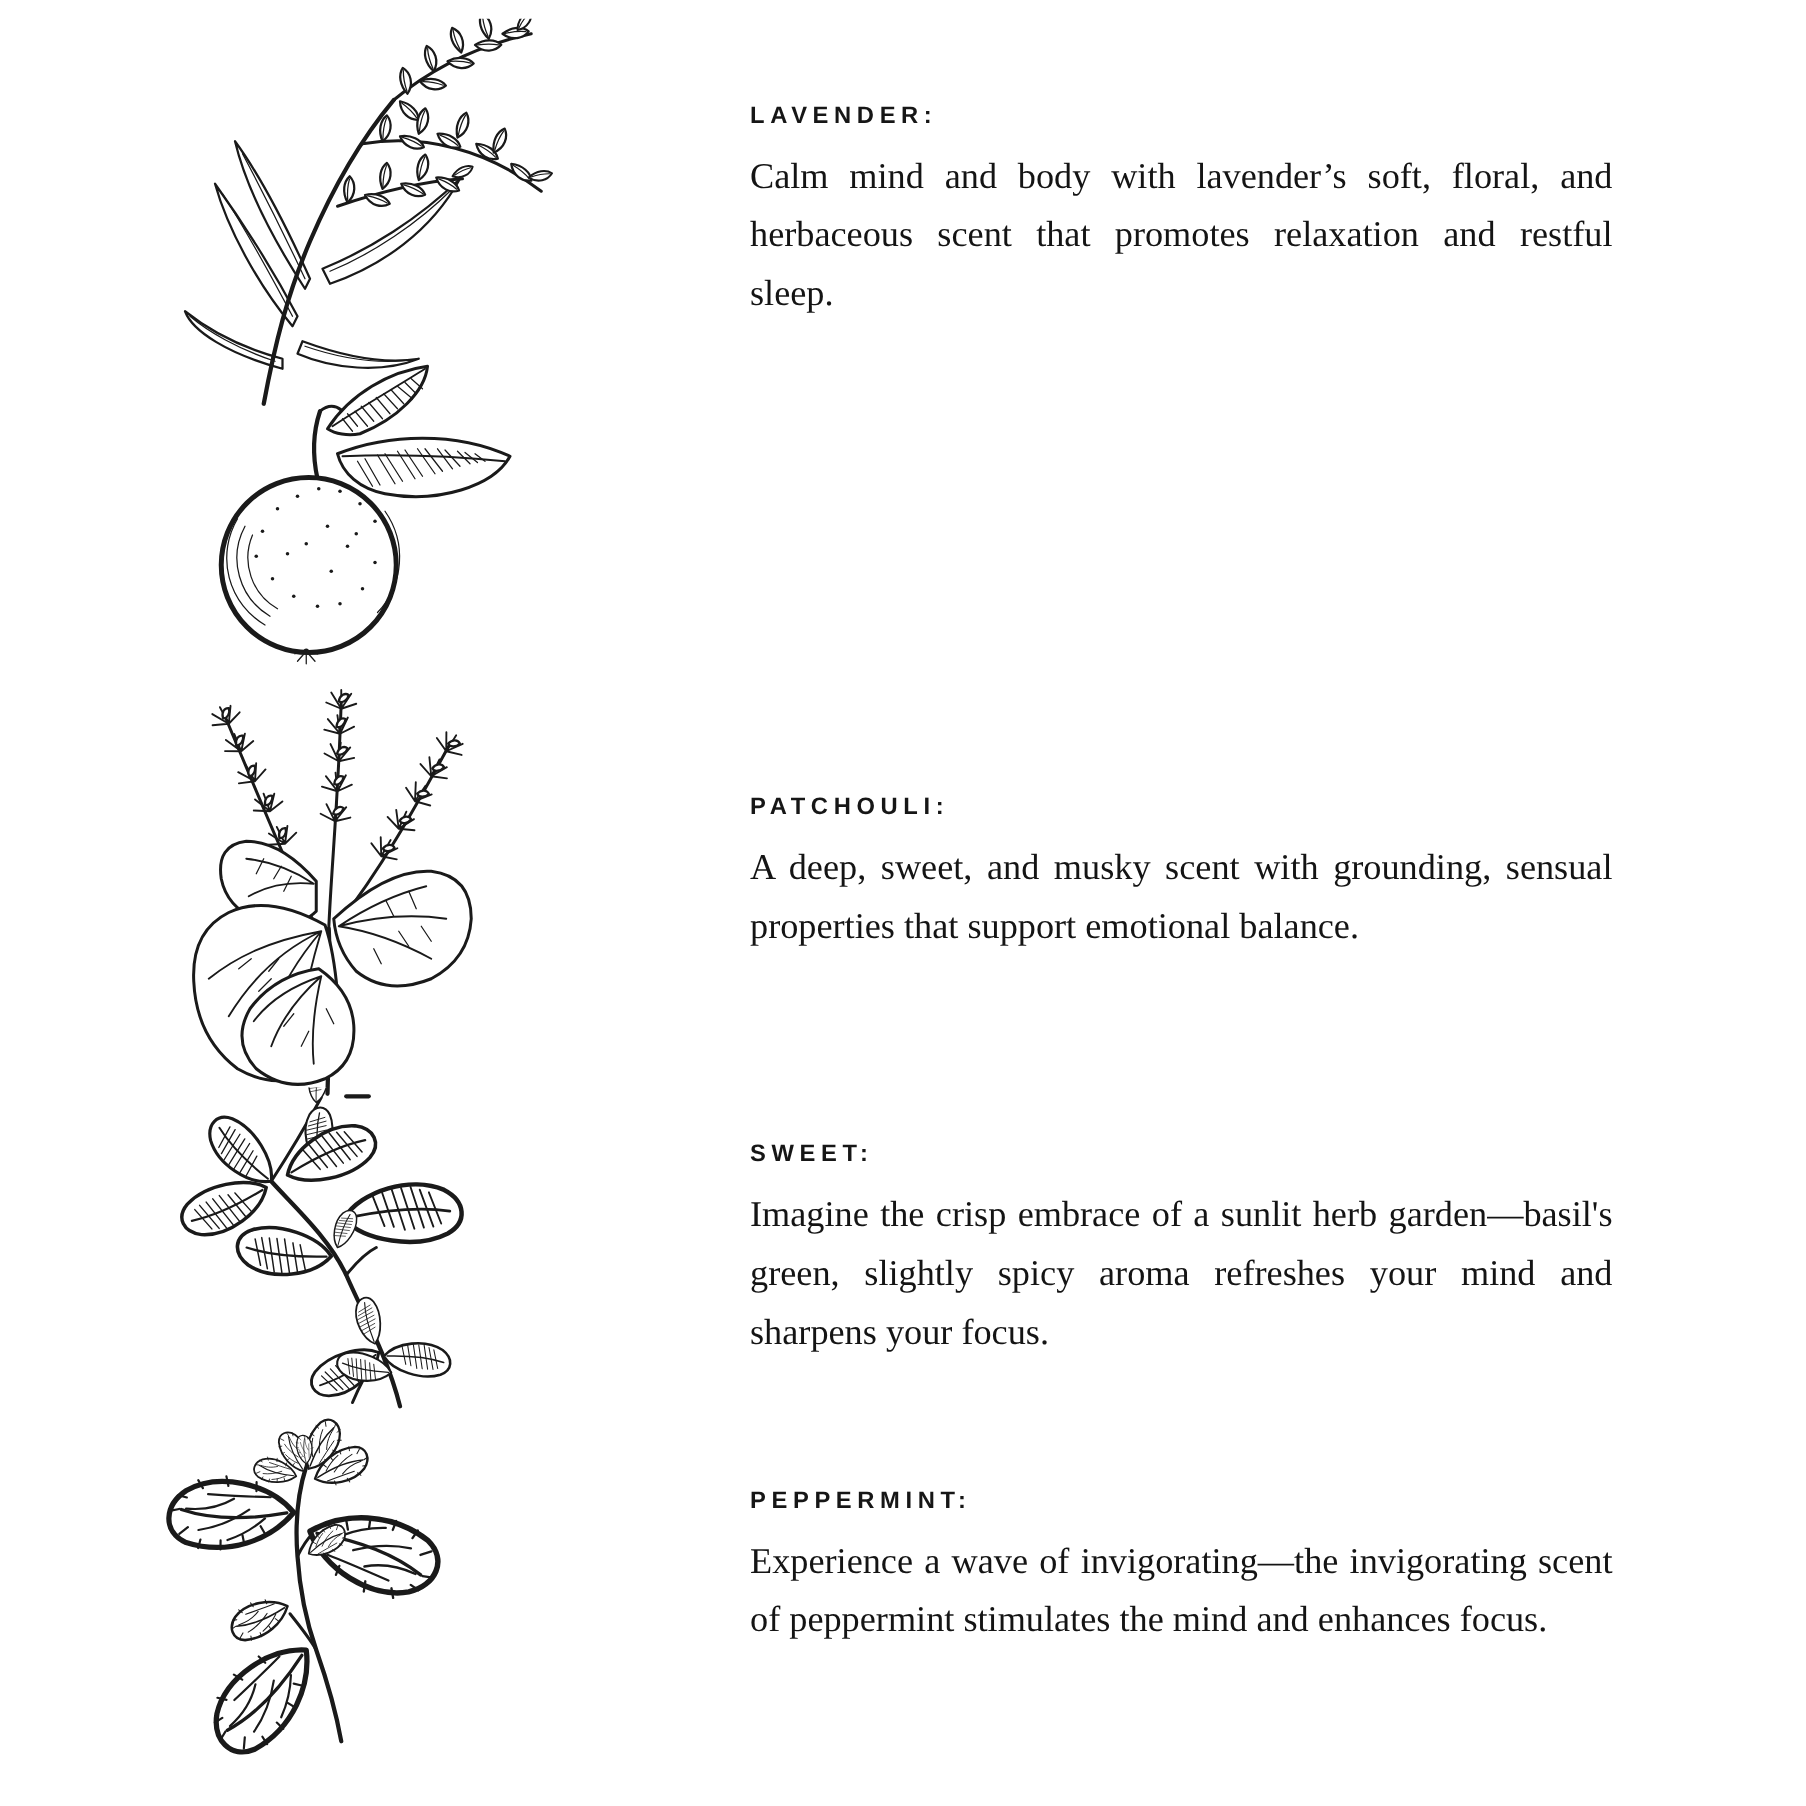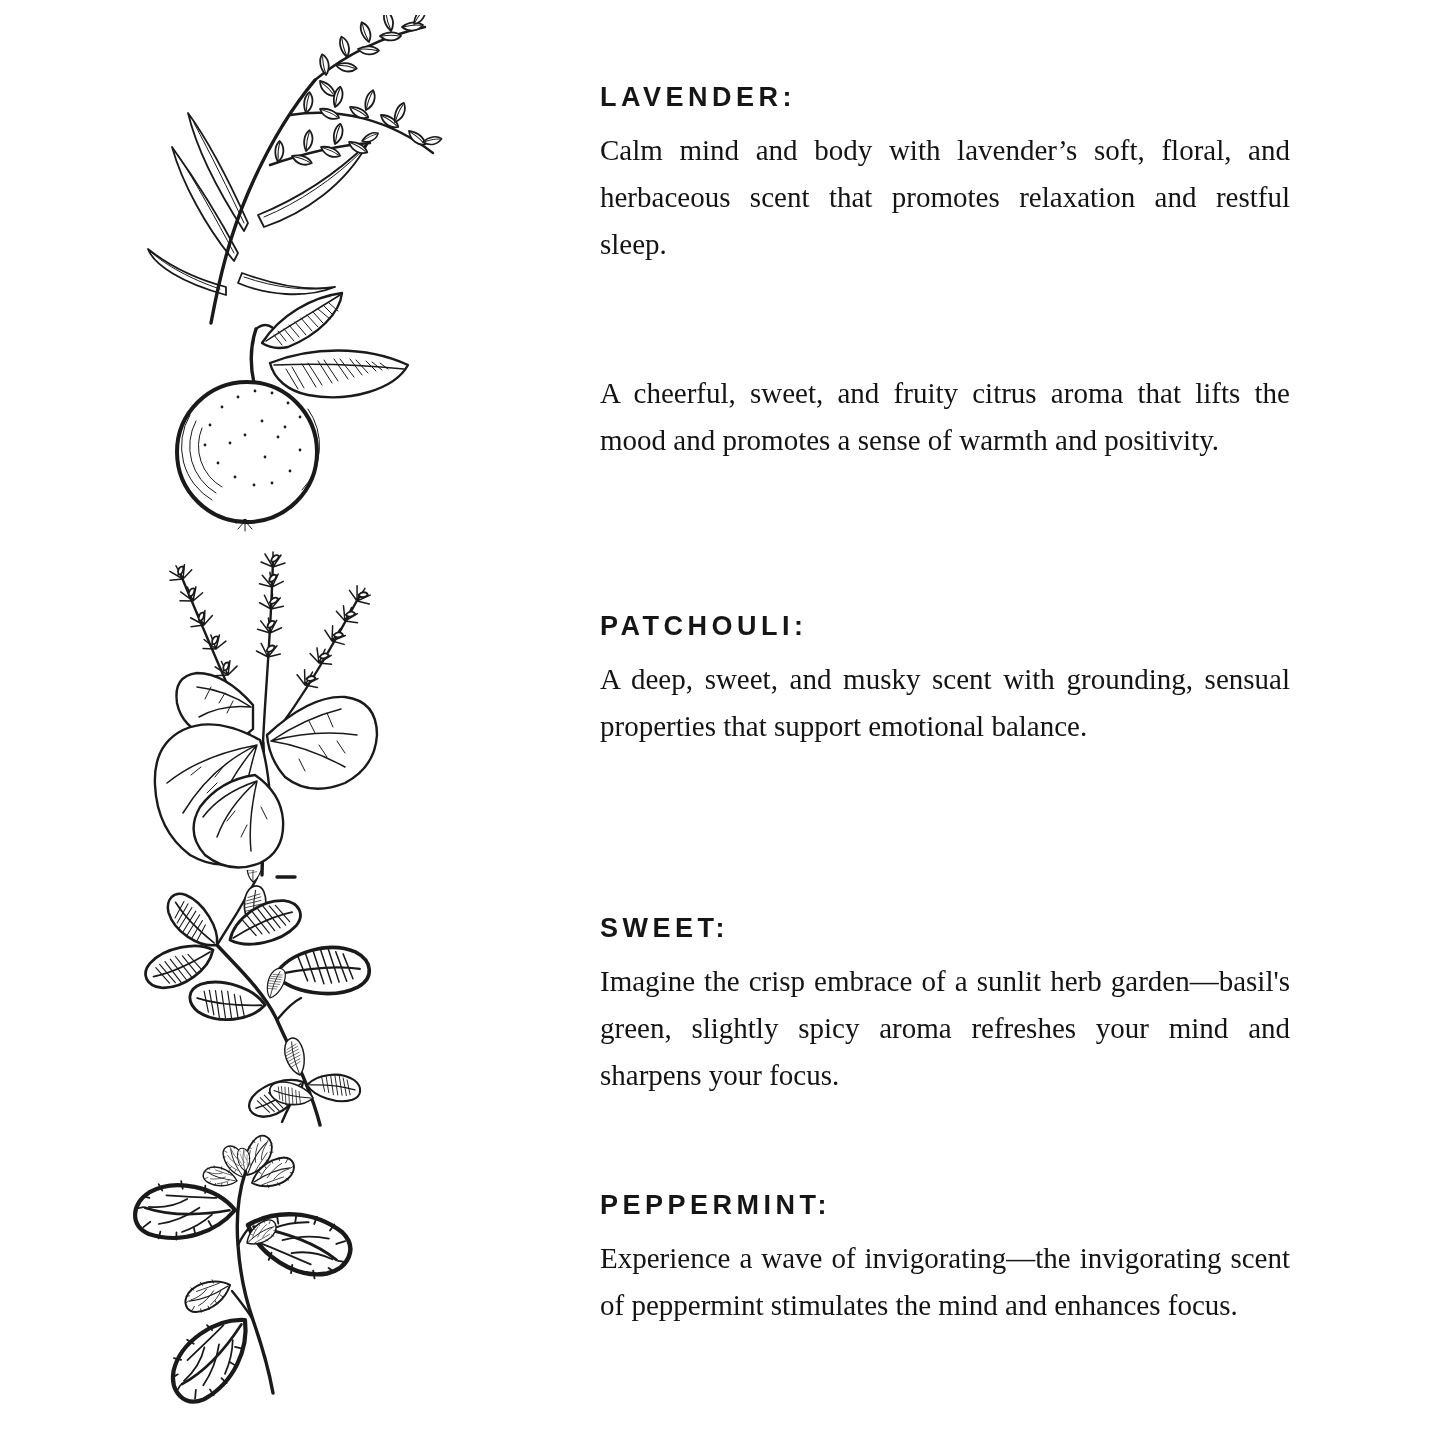--- a/index.html
+++ b/index.html
@@ -10,21 +10,21 @@
     font-family:"Liberation Serif", serif;
     color:#1a1a1a;
     overflow:hidden;
   }
   .section{position:absolute;left:0;top:0;width:1445px;}
   .txt{position:absolute;left:600px;width:706px;}
   .txt h2{
     margin:0;
     font-family:"Liberation Sans", sans-serif;
     font-weight:700;
-    font-size:27px;
+    font-size:19px;
     letter-spacing:4.5px;
     color:#161616;
     line-height:1.1;
   }
   .txt p{
     margin:14px 16px 0 0;
     font-size:29px;
     line-height:47px;
     text-align:justify;
     color:#141414;
@@ -147,21 +147,20 @@
           <circle class="dot" cx="80" cy="158" r="1.4"></circle>
         <circle class="dot" cx="115" cy="172" r="1.4"></circle>
           <circle class="dot" cx="135" cy="142" r="1.4"></circle>
       </g>
 
       <circle class="dot" cx="95" cy="236" r="2.2"></circle>
       <path class="tn" d="M95 236 L88 244 M95 236 L95 246 M95 236 L102 244 M95 236 L86 238 M95 236 L104 238"></path>
     </svg>
   </div>
   <div class="txt" style="top:356px;">
-    <p>A cheerful, sweet, and fruity citrus aroma that lifts the mood and promotes a sense of warmth and positivity.</p>
   </div>
 </div>
 
 <div class="section">
   <div class="fig" style="left:105px;top:545px;">
     <svg width="350" height="335" viewBox="0 0 350 335">
       <defs>
         <g id="pb">
           <path class="vn" d="M0 0 L-8 -13 M0 0 L0 -15 M0 0 L8 -12 M0 0 L-12 -5 M0 0 L12 -4"></path>
           <path class="lfs" d="M-2 -6 C-1 -11 3 -13 6 -11 C5 -7 1 -4 -2 -6 Z"></path>
@@ -201,21 +200,21 @@
 
       <path class="lf" d="M155 195 Q110 170 78 185 Q48 200 50 240 Q52 285 85 310 Q120 330 148 308 Q168 288 165 250 Q162 215 155 195 Z"></path>
       <path class="vn" d="M152 200 C120 215 95 240 78 268 M152 200 C128 228 112 258 104 292 M152 200 C140 240 134 272 132 302 M152 200 C108 208 82 222 62 238"></path>
       <path class="tn" d="M112 238 L102 248 M124 252 L114 264 M136 268 L128 282 M96 222 L86 230 M118 222 L110 232"></path>
 
       <path class="lf" d="M150 230 Q115 235 95 262 Q80 288 100 310 Q125 330 155 318 Q180 306 178 275 Q176 248 150 230 Z"></path>
       <path class="vn" d="M152 236 C134 252 120 270 112 292 M152 236 C146 262 144 286 146 306 M152 236 C128 244 110 256 98 272"></path>
       <path class="tn" d="M130 266 L122 276 M142 280 L136 292 M156 262 L162 274"></path>
     </svg>
   </div>
-  <div class="txt" style="top:612px;">
+  <div class="txt" style="top:636px;">
     <h2>PATCHOULI:</h2>
     <p>A deep, sweet, and musky scent with grounding, sensual properties that support emotional balance.</p>
   </div>
 </div>
 
 <div class="section">
   <div class="fig" style="left:135px;top:870px;">
     <svg width="300" height="265" viewBox="0 0 300 265">
       <defs>
         <g id="bl">

